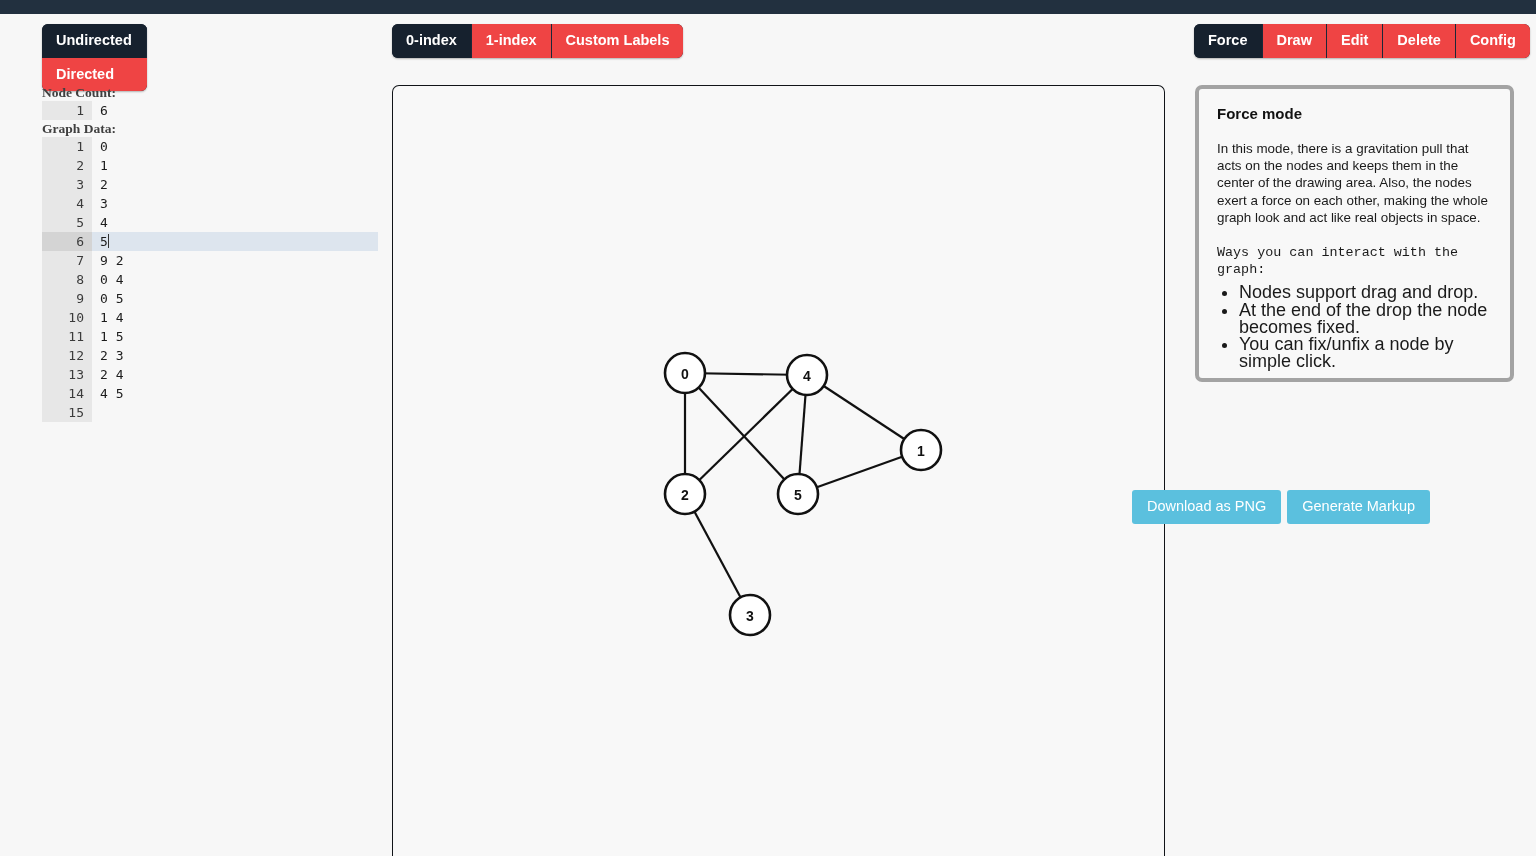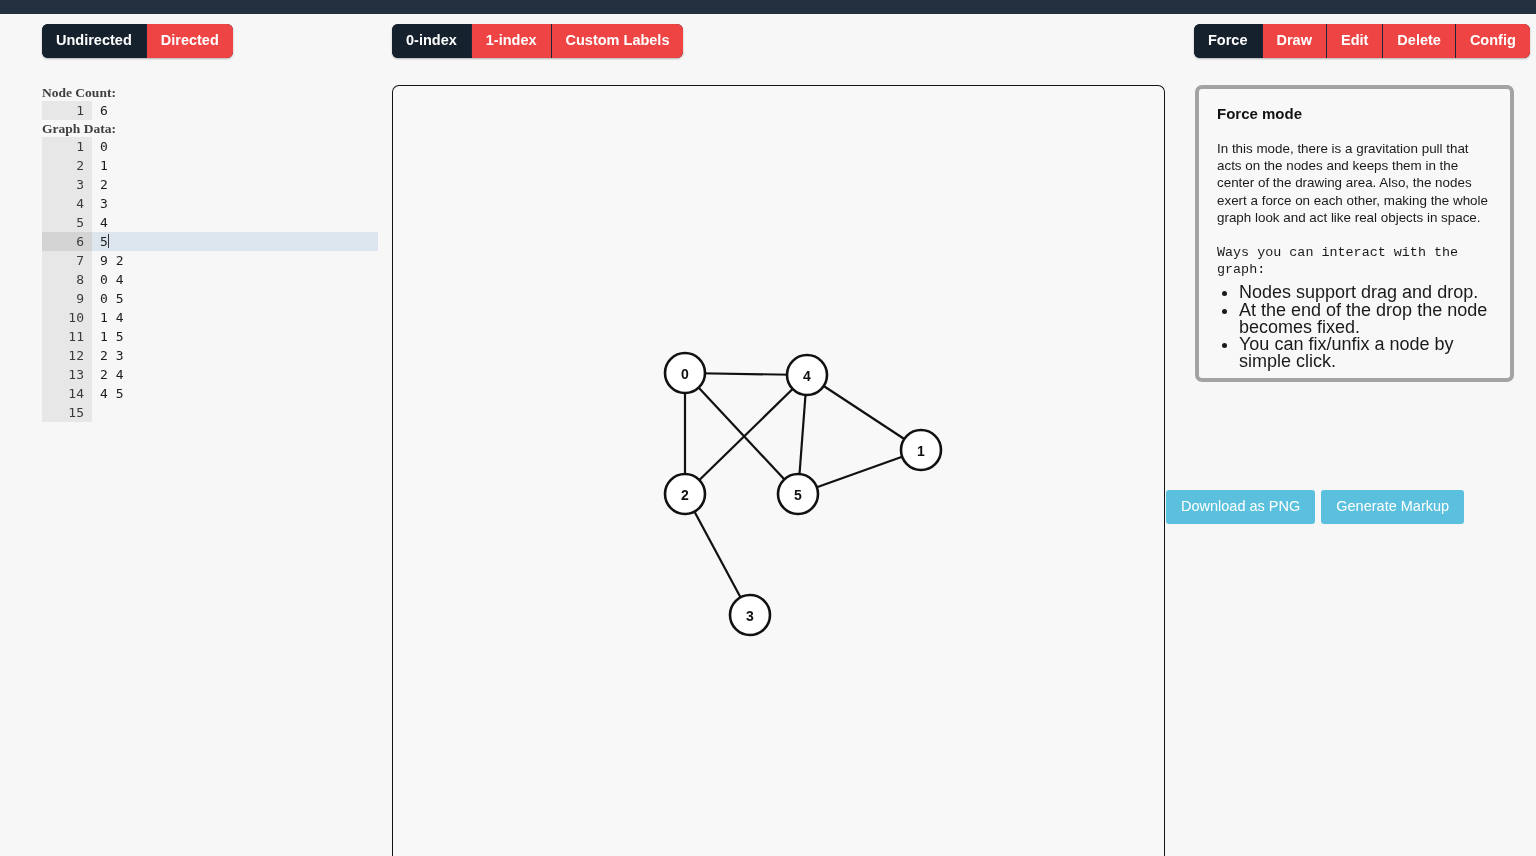--- a/index.html
+++ b/index.html
@@ -32,21 +32,21 @@
     background: #ef4444;
     border-right: 1px solid #1b2838;
     line-height: 1;
     white-space: nowrap;
     cursor: pointer;
     user-select: none;
   }
   .segbar .seg:last-child { border-right: none; }
   .segbar .seg.active { background: #16212e; }
 
-  #bar-direction { left: 42px; top: 24px; }
+  #bar-direction { left: 42px; top: 24px; flex-direction: column; }
   #bar-index     { left: 392px; top: 24px; }
   #bar-mode      { left: 1194px; top: 24px; }
 
   
   #editor-pane {
     position: absolute; left: 42px; top: 84px;
     width: 336px; height: 360px;
   }
   .ed-label {
     font-size: 13.5px;
@@ -154,21 +154,21 @@
     margin: 0; padding-left: 22px;
     font-size: 18px;
     line-height: 17.2px;
     color: #1a1a1a;
   }
   #info-list li { margin: 0; }
 
   
   #action-row {
     position: absolute;
-    left: 1166px; top: 490px;
+    left: 1132px; top: 490px;
     display: flex; gap: 6px;
   }
   .act-btn {
     background: #5bc0de;
     color: #ffffff;
     font-size: 14.5px;
     font-weight: normal;
     border: none;
     border-radius: 3px;
     padding: 9px 15px 10px 15px;

